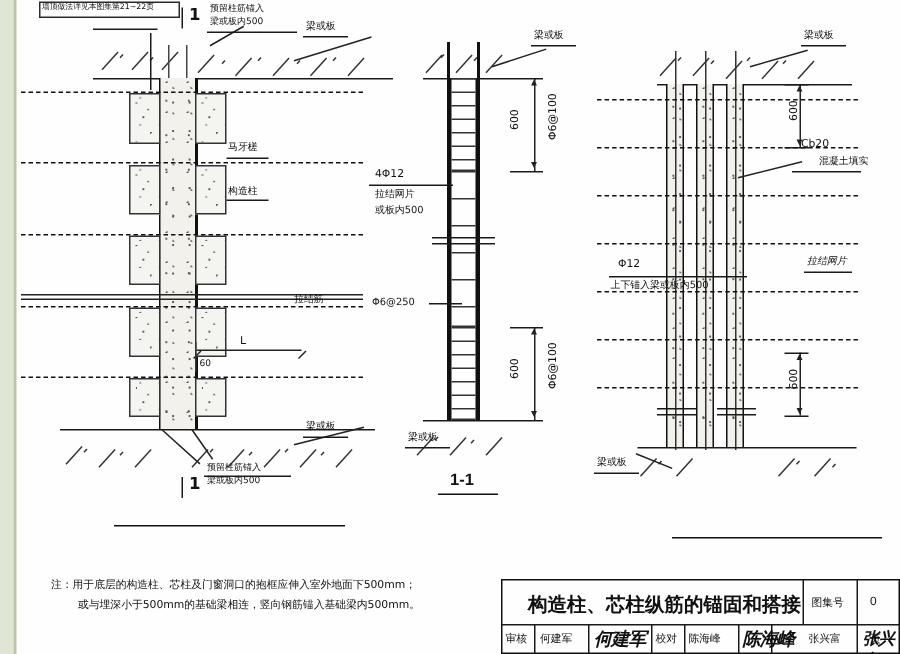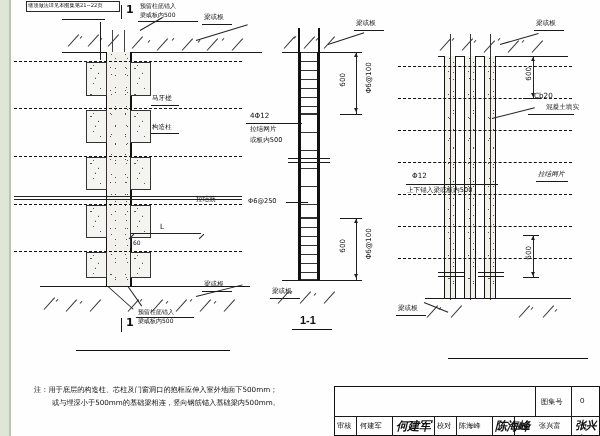--- a/index.html
+++ b/index.html
@@ -386,20 +386,21 @@
   <div class="ln vl" style="left:535px;top:386px;width:1.2px;height:30px;"></div>
   <div class="ln vl" style="left:571px;top:386px;width:1.2px;height:50px;"></div>
 
   <div class="ln vl" style="left:356px;top:416px;width:1.2px;height:20px;"></div>
   <div class="ln vl" style="left:392px;top:416px;width:1.2px;height:20px;"></div>
   <div class="ln vl" style="left:434px;top:416px;width:1.2px;height:20px;"></div>
   <div class="ln vl" style="left:456px;top:416px;width:1.2px;height:20px;"></div>
   <div class="ln vl" style="left:492px;top:416px;width:1.2px;height:20px;"></div>
   <div class="ln vl" style="left:514px;top:416px;width:1.2px;height:20px;"></div>
 
+  <div class="tbtxt" style="left:352px;top:394px;font-size:13px;font-weight:bold;">构造柱、芯柱纵筋的锚固和搭接</div>
   <div class="tbtxt t7" style="left:541px;top:397px;">图集号</div>
   <div class="tbtxt t8" style="left:580px;top:396px;">0</div>
 
   <div class="tbtxt t7" style="left:337px;top:421px;text-align:right;">审核</div>
   <div class="tbtxt t7" style="left:360px;top:421px;">何建军</div>
   <div class="sig" style="left:396px;top:418px;font-size:12px;">何建军</div>
 
   <div class="tbtxt t7" style="left:437px;top:421px;">校对</div>
   <div class="tbtxt t7" style="left:459px;top:421px;">陈海峰</div>
   <div class="sig" style="left:495px;top:418px;font-size:12px;">陈海峰</div>

